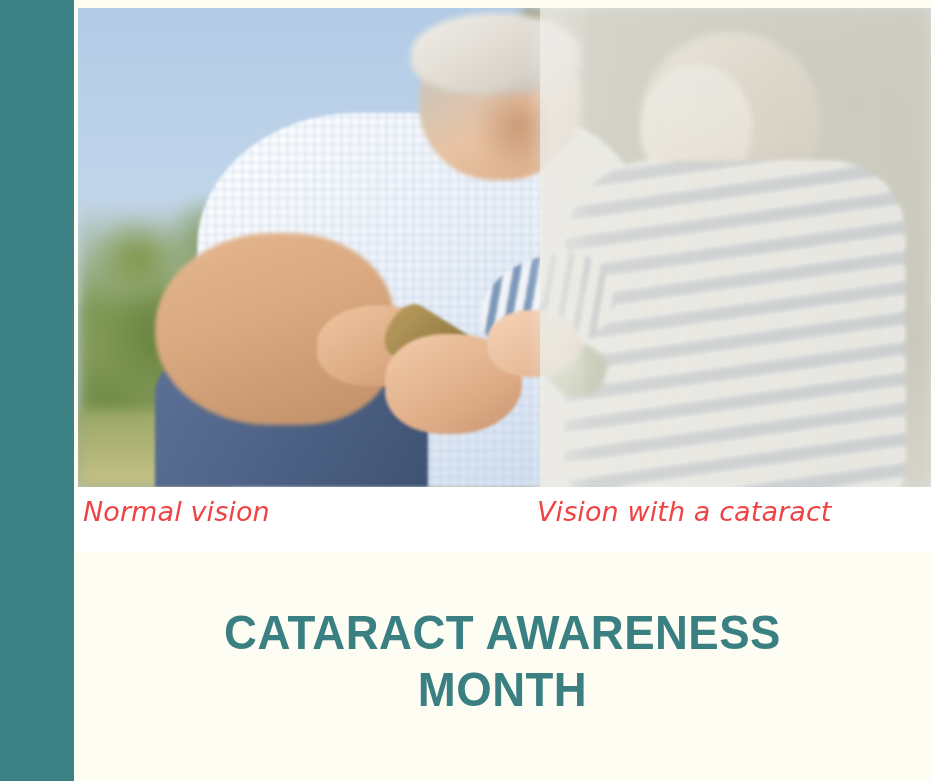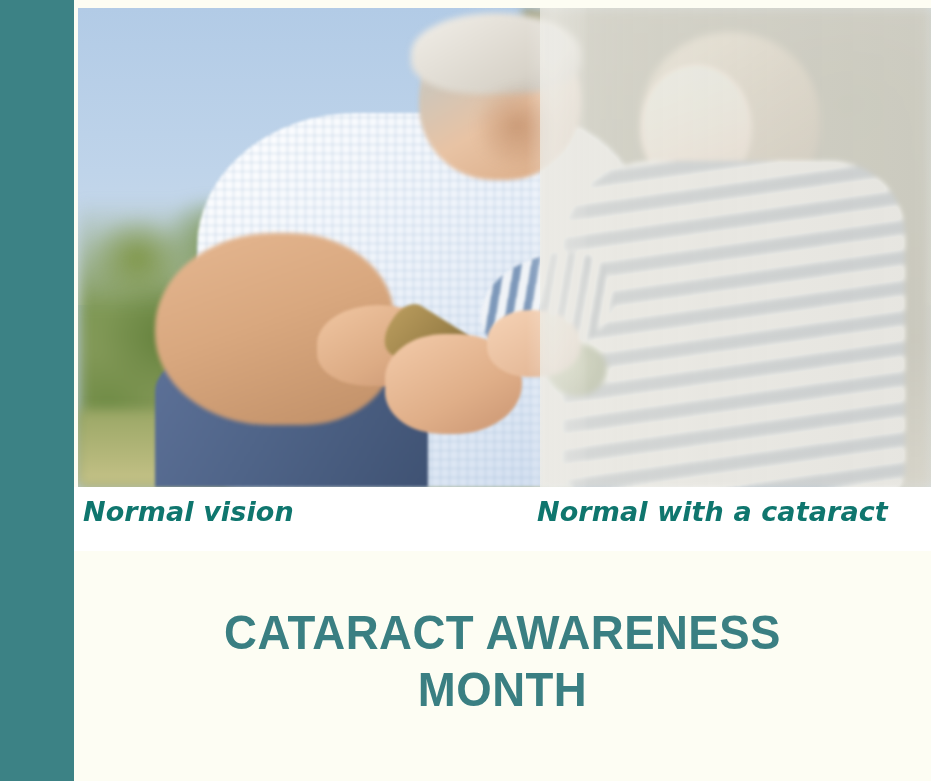--- a/index.html
+++ b/index.html
@@ -295,24 +295,23 @@
     height: 56px;
     z-index: 6;
   }
   .caption {
     position: absolute;
     top: 0;
     font-family: "DejaVu Sans", sans-serif;
     font-style: italic;
     font-size: 27px;
     line-height: 40px;
-    color: #0f766e;
+    color: #ef4444;
     letter-spacing: .1px;
     white-space: nowrap;
-    font-weight: bold;
   }
   .caption--left  { left: 9px; }
   .caption--right { left: 463px; }
 
   
   .headline {
     position: absolute;
     left: 74px;
     top: 604px;
     width: 857px;
@@ -367,21 +366,21 @@
       <div class="hand-b"></div>
       <div class="hand-child"></div>
 
       <div class="cataract-seam"></div>
       <div class="cataract-overlay"></div>
     </div>
   </div>
 
   <div class="captions">
     <div class="caption caption--left">Normal vision</div>
-    <div class="caption caption--right">Normal with a cataract</div>
+    <div class="caption caption--right">Vision with a cataract</div>
   </div>
 
   <div class="headline">
     <span class="headline-line">CATARACT AWARENESS</span>
     <span class="headline-line">MONTH</span>
   </div>
 
 </div>
 
 </body></html>

